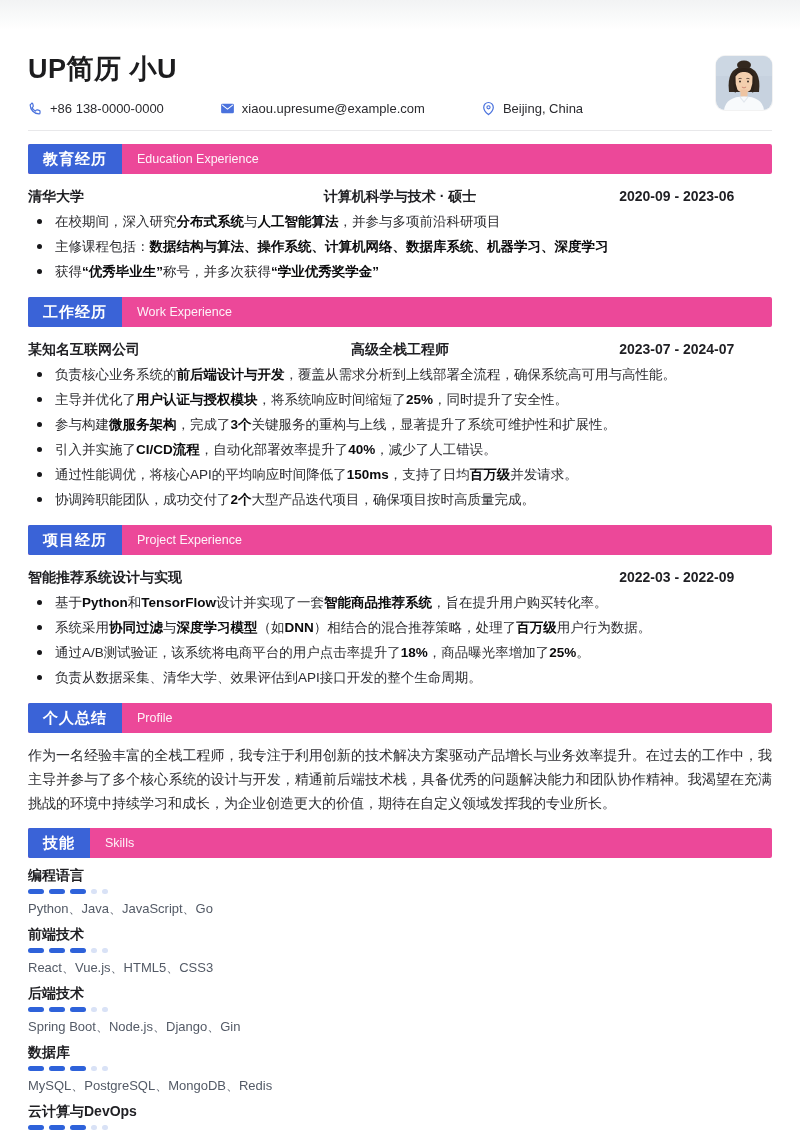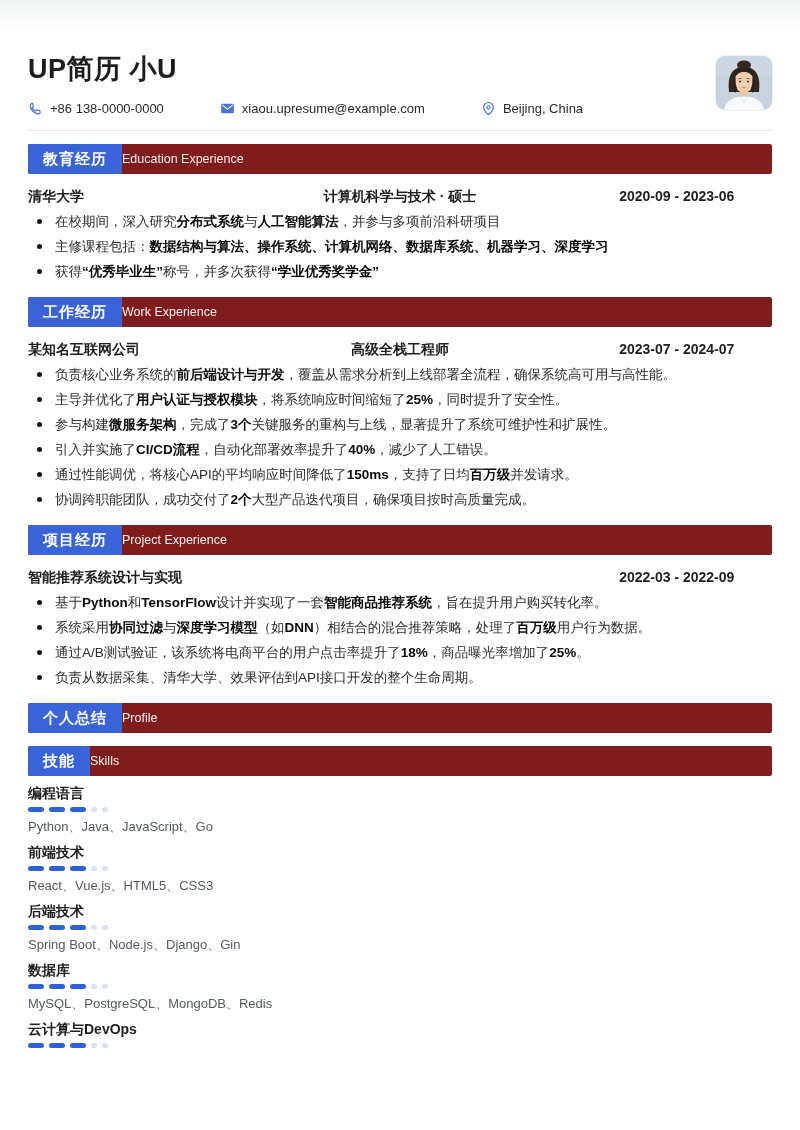--- a/index.html
+++ b/index.html
@@ -16,23 +16,23 @@
   .page-title{margin:0 0 12px;font-size:27px;line-height:34px;font-weight:700;color:#1c1c1e;letter-spacing:.5px;}
   .contacts{display:flex;align-items:center;gap:56px;font-size:13px;color:#2a2a2e;height:20px;}
   .contact{display:flex;align-items:center;gap:7px;}
   .cicon{display:flex;align-items:center;}
   .cicon svg{display:block;}
   .photo{width:56px;height:54px;border-radius:9px;overflow:hidden;flex:none;margin-top:4px;box-shadow:0 0 0 1px rgba(0,0,0,.05);}
   .photo svg{display:block;}
   .divider{height:1px;background:#e8e8ea;margin-top:12px;}
 
   
-  .sec-bar{display:flex;height:30px;margin-top:13px;background:#7f1d1d;border-radius:2px;overflow:hidden;}
+  .sec-bar{display:flex;height:30px;margin-top:13px;background:#ec4899;border-radius:2px;overflow:hidden;}
   .sec-zh{background:#3a63d7;color:#fff;font-size:15px;font-weight:700;display:flex;align-items:center;padding:0 15px;letter-spacing:1px;white-space:nowrap;}
-  .sec-en{color:rgba(255,255,255,.93);font-size:12.5px;display:flex;align-items:center;white-space:nowrap;}
+  .sec-en{color:rgba(255,255,255,.93);font-size:12.5px;display:flex;align-items:center;padding-left:15px;white-space:nowrap;}
 
   
   .entry-head{display:flex;margin-top:12px;font-size:14px;font-weight:700;color:#1f1f23;line-height:20px;gap:29px;}
   .eh-primary{flex:1;}
   .eh-secondary{flex:1.6;text-align:center;}
   .eh-date{flex:1;text-align:center;font-weight:600;}
   ul.bullets{list-style:none;margin:3px 0 0;padding:0;}
   .bullets li{position:relative;padding-left:27px;font-size:13.5px;line-height:25px;color:#2c2c30;}
   .bullets li::before{content:"";position:absolute;left:9px;top:10px;width:5px;height:5px;border-radius:50%;background:#17171a;}
   .bullets b{font-weight:700;color:#0b0b0d;}
@@ -170,20 +170,21 @@
           <li>负责从数据采集、清华大学、效果评估到API接口开发的整个生命周期。</li>
         </ul>
       </div>
   </section>
 
   <section>
     <div class="sec-bar">
       <span class="sec-zh">个人总结</span>
       <span class="sec-en">Profile</span>
     </div>
+    <p class="profile-text">作为一名经验丰富的全栈工程师，我专注于利用创新的技术解决方案驱动产品增长与业务效率提升。在过去的工作中，我主导并参与了多个核心系统的设计与开发，精通前后端技术栈，具备优秀的问题解决能力和团队协作精神。我渴望在充满挑战的环境中持续学习和成长，为企业创造更大的价值，期待在自定义领域发挥我的专业所长。</p>
   </section>
 
   <section>
     <div class="sec-bar">
       <span class="sec-zh">技能</span>
       <span class="sec-en">Skills</span>
     </div>
     <div>
         <div class="skill">
           <div class="skill-label">编程语言</div>

